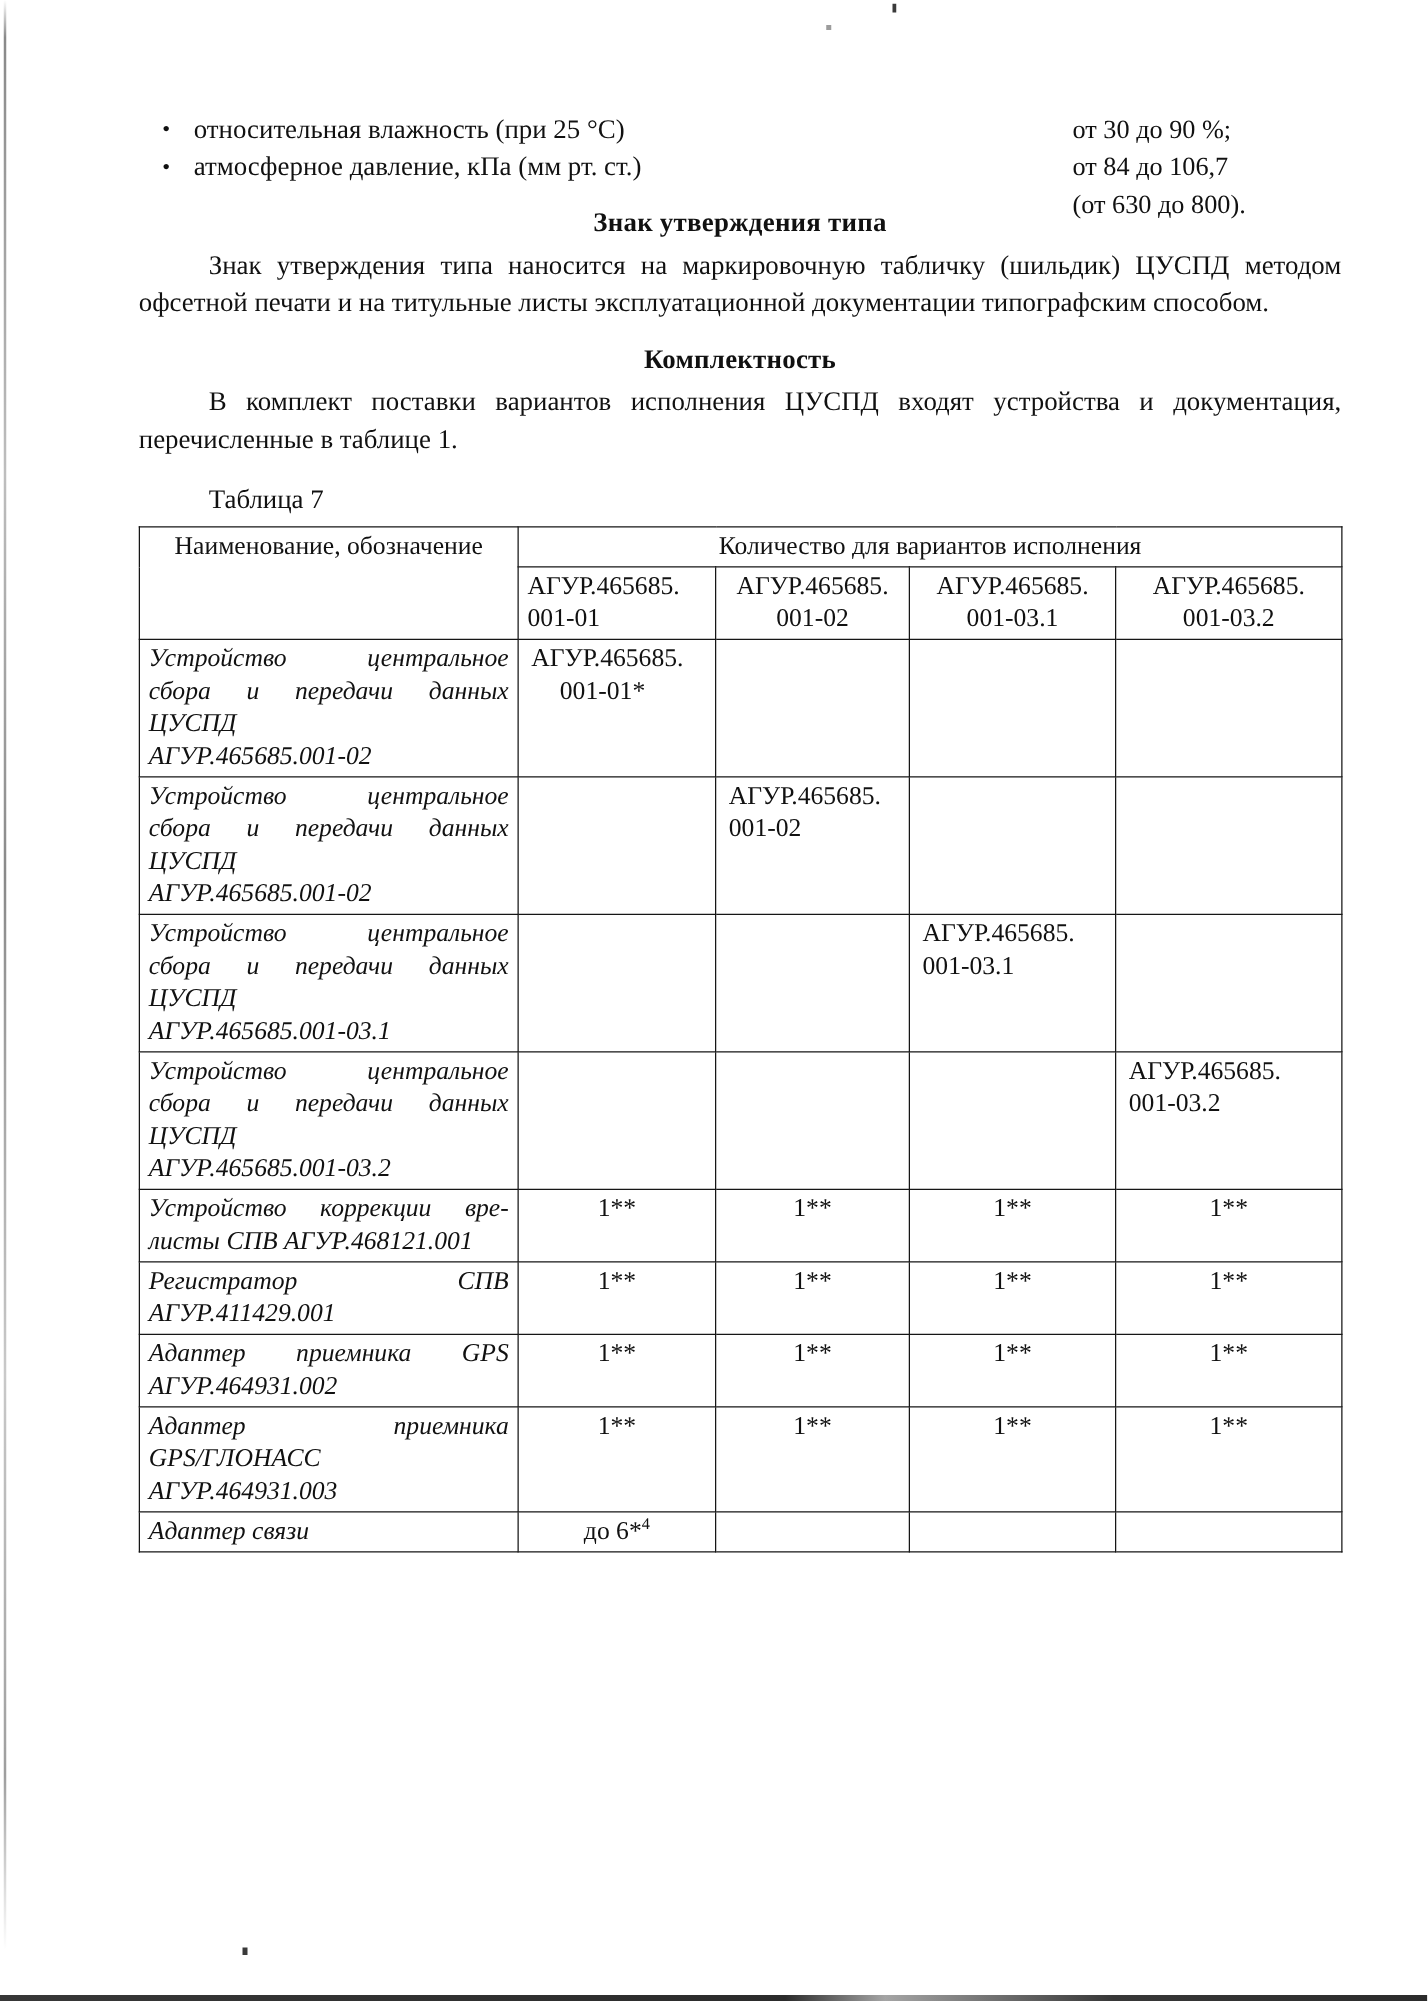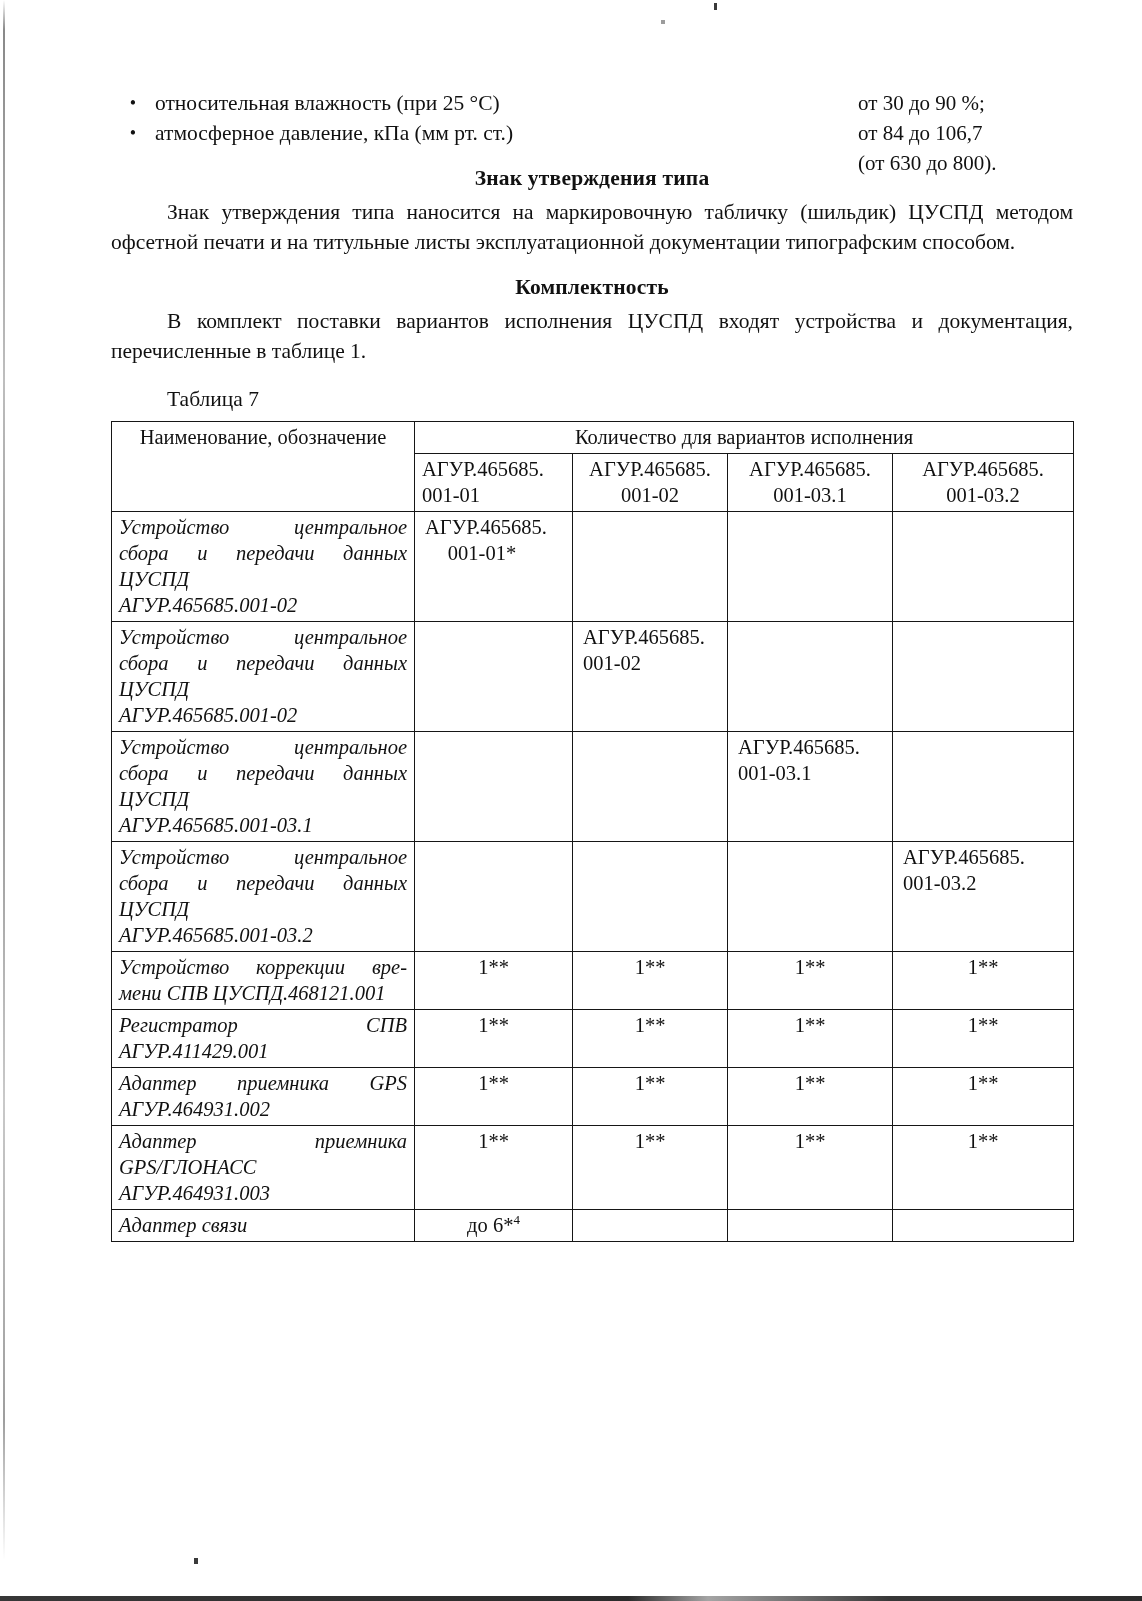--- a/index.html
+++ b/index.html
@@ -305,21 +305,21 @@
               <span class="ln last">АГУР.465685.001-03.2</span>
             </td>
             <td class="qty-cell empty-cell">&nbsp;</td>
             <td class="qty-cell empty-cell">&nbsp;</td>
             <td class="qty-cell empty-cell">&nbsp;</td>
             <td class="qty-cell code"><span>АГУР.465685.</span><span class="c-line2">001-03.2</span></td>
           </tr>
           <tr>
             <td class="name-cell">
               <span class="ln">Устройство коррекции вре-</span>
-              <span class="ln last">мени СПВ ЦУСПД.468121.001</span>
+              <span class="ln last">листы СПВ АГУР.468121.001</span>
             </td>
             <td class="qty-cell"><span>1**</span></td>
             <td class="qty-cell"><span>1**</span></td>
             <td class="qty-cell"><span>1**</span></td>
             <td class="qty-cell"><span>1**</span></td>
           </tr>
           <tr>
             <td class="name-cell">
               <span class="ln">Регистратор СПВ</span>
               <span class="ln last">АГУР.411429.001</span>

